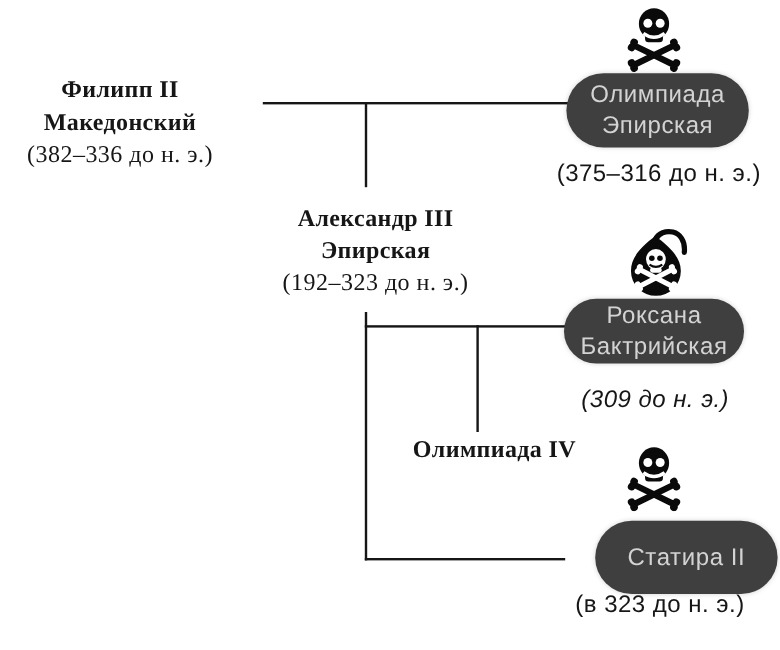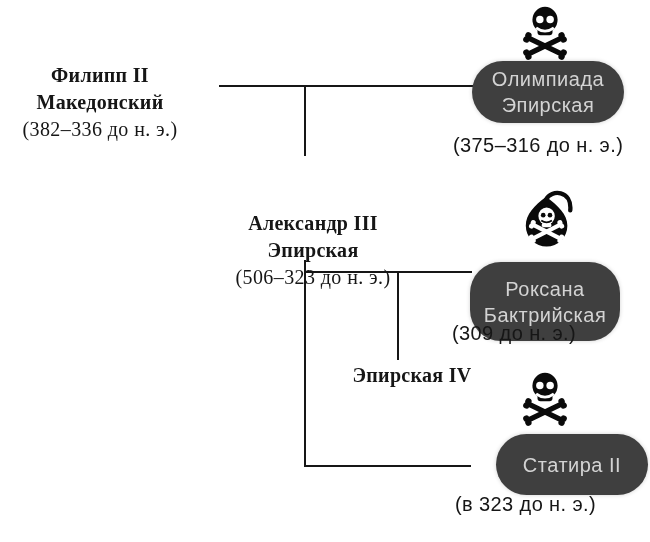--- a/index.html
+++ b/index.html
@@ -23,21 +23,21 @@
   .dates{font-size:20px;font-weight:400;line-height:26px;letter-spacing:.4px;white-space:nowrap;}
   .pill{
     position:absolute;background:var(--box-bg);border-radius:31px;
     display:flex;flex-direction:column;align-items:center;justify-content:center;
     box-shadow:0 0 4px rgba(0,0,0,.18);
   }
   .pill .pname{
     color:var(--box-text);font-size:20px;font-weight:400;line-height:26px;
     letter-spacing:.5px;white-space:nowrap;
   }
-  .pill-dates{position:absolute;text-align:left;font-size:20px;letter-spacing:.4px;white-space:nowrap;}
+  .pill-dates{position:absolute;text-align:center;font-size:20px;letter-spacing:.4px;white-space:nowrap;}
   .icon{position:absolute;}
   svg .ink{fill:var(--icon);}
 </style>
 </head>
 <body>
 
 <div class="stage">
 
   <div class="hline" style="left:219px;top:85px;width:255px;"></div>
   <div class="vline" style="left:304px;top:85px;height:71px;"></div>
@@ -45,28 +45,28 @@
   <div class="hline" style="left:304px;top:271px;width:168px;"></div>
   <div class="vline" style="left:397px;top:271px;height:89px;"></div>
   <div class="hline" style="left:304px;top:465px;width:167px;"></div>
 
   <div class="plain-node" style="left:0px;top:62px;width:200px;">
     <div class="name">Филипп II</div>
     <div class="name">Македонский</div>
     <div class="dates">(382–336 до н. э.)</div>
   </div>
 
-  <div class="plain-node" style="left:213px;top:169px;width:200px;margin-top:41px;">
+  <div class="plain-node" style="left:213px;top:169px;width:200px;">
     <div class="name">Александр III</div>
     <div class="name">Эпирская</div>
-    <div class="dates">(506–323 до н. э.)</div>
+    <div class="dates">(192–323 до н. э.)</div>
   </div>
 
   <div class="plain-node" style="left:312px;top:362px;width:200px;">
-    <div class="name">Эпирская IV</div>
+    <div class="name">Олимпиада IV</div>
   </div>
 
   <div class="icon" style="left:517px;top:4px;">
     <svg width="56" height="56" viewBox="0 0 60 60">
       <ellipse class="ink" cx="30" cy="17" rx="13.5" ry="14"></ellipse>
       <rect class="ink" x="22" y="26" width="16" height="7.5" rx="3.2"></rect>
       <circle cx="24.5" cy="16.5" r="4" fill="#fff"></circle>
       <circle cx="35.5" cy="16.5" r="4" fill="#fff"></circle>
       <path d="M20.5,25.5 Q30,32.5 39.5,25.5" stroke="#fff" stroke-width="3" fill="none"></path>
       <g class="ink" transform="rotate(26 30 45)">
@@ -109,25 +109,25 @@
       </g>
       <g transform="rotate(-27 29.5 43)" fill="#fff">
         <rect x="13" y="40.8" width="33" height="4.4" rx="2.2"></rect>
         <circle cx="13" cy="41" r="2.6"></circle>
           <circle cx="13" cy="45" r="2.6"></circle>
         <circle cx="46" cy="41" r="2.6"></circle>
           <circle cx="46" cy="45" r="2.6"></circle>
       </g>
     </svg>
   </div>
-  <div class="pill" style="left:470px;top:262px;width:150px;height:79px;">
+  <div class="pill" style="left:470px;top:249px;width:150px;height:54px;">
     <div class="pname">Роксана</div>
     <div class="pname">Бактрийская</div>
   </div>
-  <div class="pill-dates" style="left:452px;top:322px;width:188px;">(309 до н. э.)</div>
+  <div class="pill-dates" style="left:452px;top:322px;width:188px;font-style:italic;">(309 до н. э.)</div>
 
   <div class="icon" style="left:517px;top:370px;">
     <svg width="56" height="56" viewBox="0 0 60 60">
       <ellipse class="ink" cx="30" cy="17" rx="13.5" ry="14"></ellipse>
       <rect class="ink" x="22" y="26" width="16" height="7.5" rx="3.2"></rect>
       <circle cx="24.5" cy="16.5" r="4" fill="#fff"></circle>
       <circle cx="35.5" cy="16.5" r="4" fill="#fff"></circle>
       <path d="M20.5,25.5 Q30,32.5 39.5,25.5" stroke="#fff" stroke-width="3" fill="none"></path>
       <g class="ink" transform="rotate(26 30 45)">
         <rect x="9" y="42.2" width="42" height="5.6" rx="2.8"></rect>

